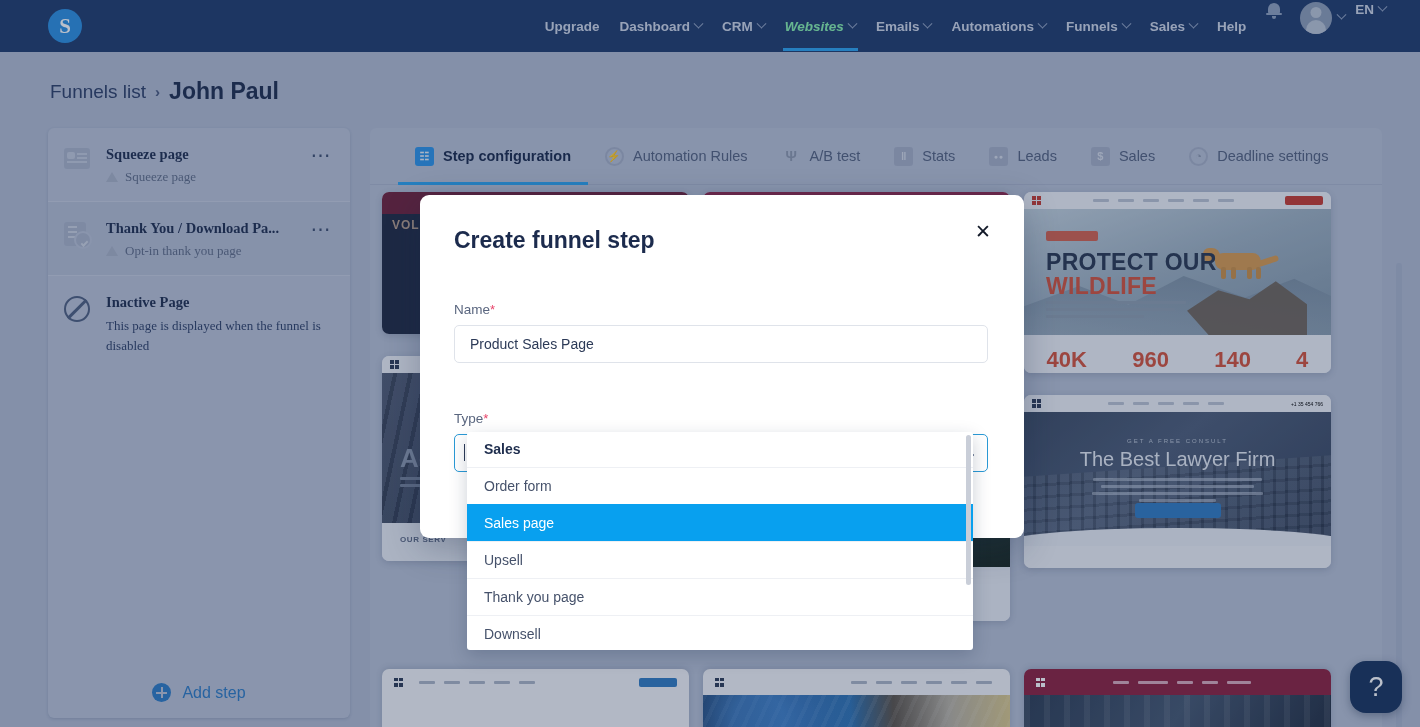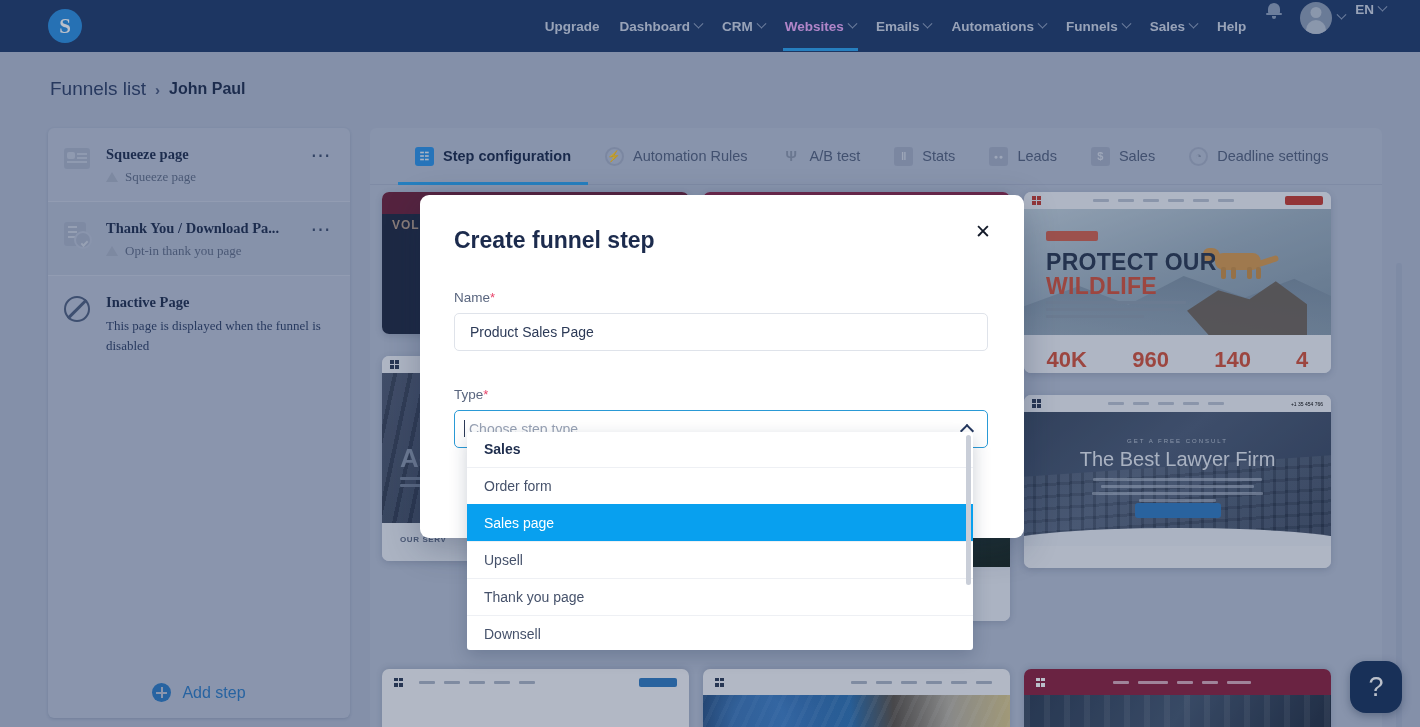--- a/index.html
+++ b/index.html
@@ -24,21 +24,21 @@
     color: #fff; font-size: 21px; font-weight: bold;
     display: flex; align-items: center; justify-content: center;
     font-family: "Liberation Serif", serif;
   }
   .nav-items { margin-left: auto; margin-right: 34px; display: flex; align-items: flex-start; gap: 4px; }
   .nav-item {
     color: #cdd6e6; font-size: 13.5px; font-weight: bold;
     padding: 17px 8px; display: flex; align-items: center; gap: 5px;
     position: relative; white-space: nowrap; cursor: pointer;
   }
-  .nav-item.active { color: #f0abfc; }
+  .nav-item.active { color: #86efac; font-style: italic; }
   .nav-item.active::after {
     content: ""; position: absolute; left: 6px; right: 6px; bottom: 0;
     height: 3px; background: #2aa3ef;
   }
   .caret {
     display: inline-block; width: 7px; height: 7px;
     border-right: 1.6px solid #9fb0cc; border-bottom: 1.6px solid #9fb0cc;
     transform: rotate(45deg) translate(-2px,-2px); opacity: .9;
   }
   .bell {
@@ -72,21 +72,21 @@
   
   .pagehead {
     position: absolute; top: 52px; left: 0; width: 1420px; height: 76px; z-index: 30;
   }
   .breadcrumb {
     position: absolute; left: 50px; top: 26px;
     display: flex; align-items: center; gap: 9px;
   }
   .bc-link { color: #2c3e66; font-size: 19px; cursor: pointer; }
   .bc-sep { color: #47577c; font-size: 15px; font-weight: bold; }
-  .bc-current { color: #1c2b4d; font-size: 16px; font-weight: bold; }
+  .bc-current { color: #1c2b4d; font-size: 23px; font-weight: bold; }
   .head-actions { position: absolute; right: 28px; top: 70px; display: flex; gap: 16px; }
   .btn-blue {
     background: #2680d0; color: #eaf2fb; border: none; border-radius: 5px;
     height: 40px; padding: 0 17px; font-size: 13.5px;
     display: flex; align-items: center; gap: 9px; cursor: pointer;
     font-family: "Liberation Sans", sans-serif;
   }
   .ic { display:inline-block; flex: 0 0 auto; }
   .ic-eye { width:17px; height:12px; border-radius: 50%/ 60% 60% 40% 40%; border: 2px solid #dbe8f5; position: relative;}
   .ic-eye::after{content:"";position:absolute;left:50%;top:50%;width:5px;height:5px;border-radius:50%;background:#dbe8f5;transform:translate(-50%,-50%);}
@@ -256,21 +256,21 @@
     background: #ffffff; border-radius: 9px; z-index: 60;
     box-shadow: 0 10px 34px rgba(20,35,70,.28);
     padding: 32px 34px;
   }
   .modal-title { font-size: 23px; font-weight: bold; color: #1c2b4d; }
   .modal-close {
     position:absolute; right: 30px; top: 26px; width: 22px; height: 22px;
     font-size: 19px; color: #111827; line-height: 20px; text-align:center; cursor: pointer;
     font-family: "DejaVu Sans", sans-serif;
   }
-  .field-label { font-size: 13.5px; color: #5a667f; margin-top: 36px; margin-bottom: 8px; }
+  .field-label { font-size: 13.5px; color: #5a667f; margin-top: 48px; margin-bottom: 8px; }
   .req { color: #e8456b; font-size: 13px; }
   .txt-input {
     width: 534px; height: 38px; border: 1px solid #dfe3ea; border-radius: 5px;
     padding: 0 15px; font-size: 14px; color: #2c3a57; background:#fff;
     font-family: "Liberation Sans", sans-serif; outline: none;
   }
   .txt-input::placeholder { color: #9aa3b5; }
   .select-box {
     width: 534px; height: 38px; border: 1.6px solid #2a9ad6; border-radius: 5px;
     display:flex; align-items:center; padding: 0 14px; background:#fff; cursor: text;

